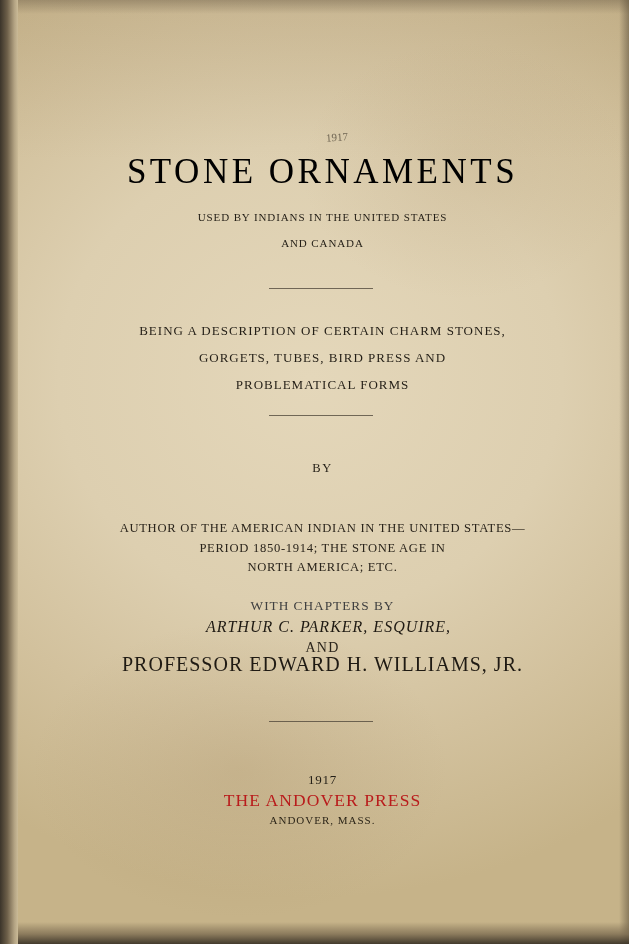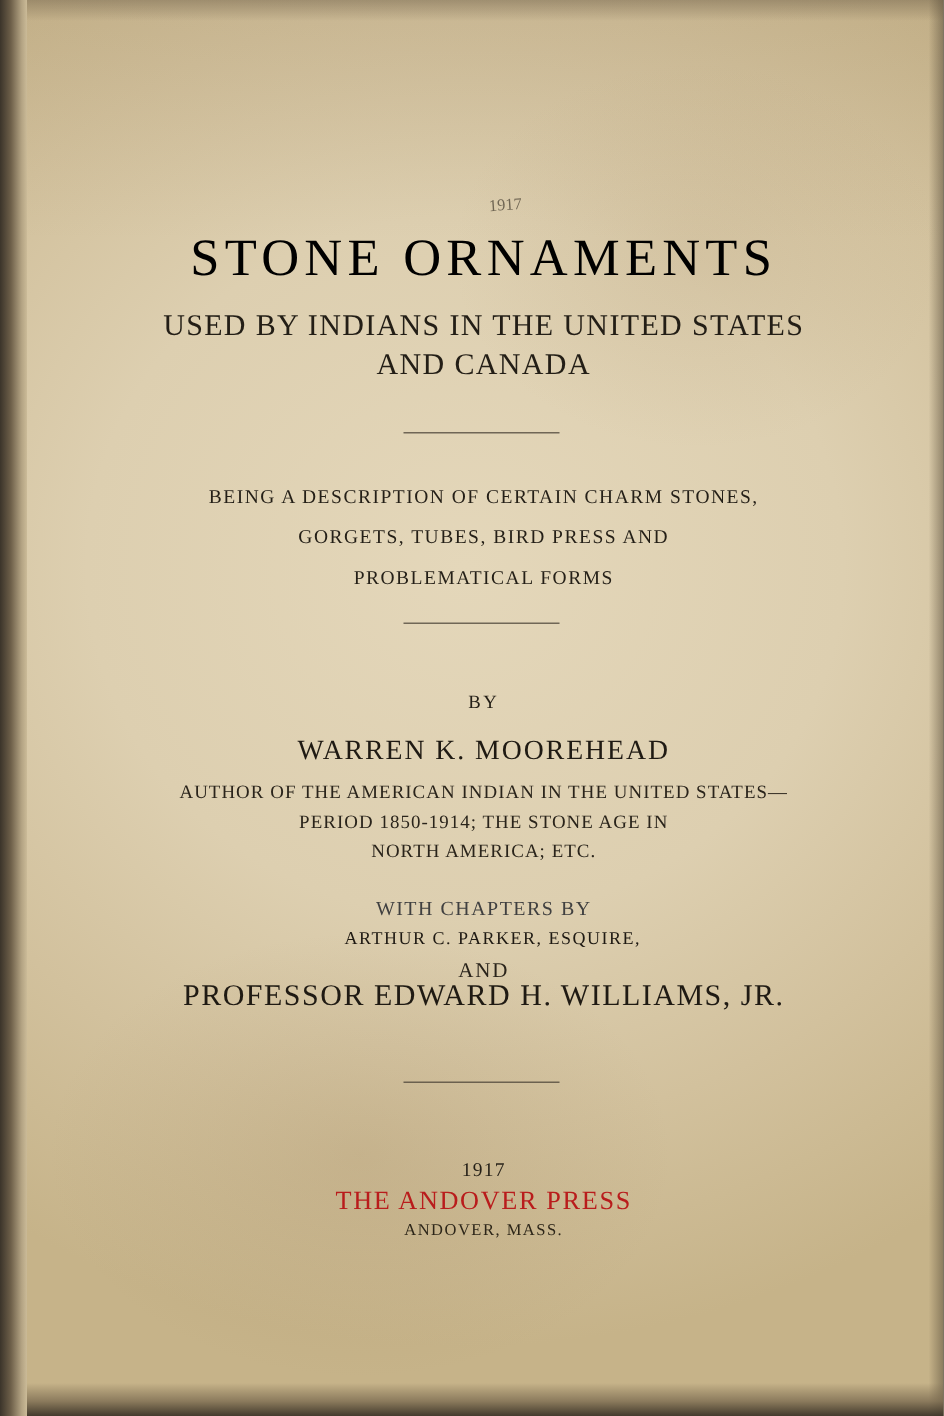--- a/index.html
+++ b/index.html
@@ -82,21 +82,21 @@
     top: 152px;
     font-size: 35px;
     letter-spacing: 3.5px;
     font-weight: 400;
     color: #000000;
   }
   .sub-title {
     position: absolute;
     left: 0; right: 0;
     top: 204px;
-    font-size: 20px;
+    font-size: 11px;
     letter-spacing: 0.9px;
     line-height: 26px;
     color: #231e16;
   }
   .rule {
     position: absolute;
     height: 1px;
     background: #4a4135;
     opacity: 0.75;
   }
@@ -144,23 +144,24 @@
     left: 0; right: 0;
     top: 598px;
     font-size: 13.3px;
     letter-spacing: 1.0px;
     color: #404040;
   }
   .contrib-1 {
     position: absolute;
     left: 12px; right: 0;
     top: 618px;
-    font-size: 12px;
+    font-size: 16px;
     letter-spacing: 1.0px;
     color: #1f1a13;
+    font-style: italic;
   }
   .contrib-and {
     position: absolute;
     left: 0; right: 0;
     top: 640px;
     font-size: 14px;
     letter-spacing: 1.2px;
     color: #2a241b;
   }
   .contrib-2 {
@@ -231,21 +232,20 @@
 
     <div class="description">
       <div>BEING A DESCRIPTION OF CERTAIN CHARM STONES,</div>
       <div>GORGETS, TUBES, BIRD PRESS AND</div>
       <div>PROBLEMATICAL FORMS</div>
     </div>
 
     <div class="rule rule-2"></div>
 
     <div class="by-label">BY</div>
-    <div class="author">WARREN K. MOOREHEAD</div>
 
     <div class="author-credits">
       <div>AUTHOR OF THE AMERICAN INDIAN IN THE UNITED STATES—</div>
       <div>PERIOD 1850-1914; THE STONE AGE IN</div>
       <div>NORTH AMERICA; ETC.</div>
     </div>
 
     <div class="with-chapters">WITH CHAPTERS BY</div>
     <div class="contrib-1">ARTHUR C. PARKER, ESQUIRE,</div>
     <div class="contrib-and">AND</div>

